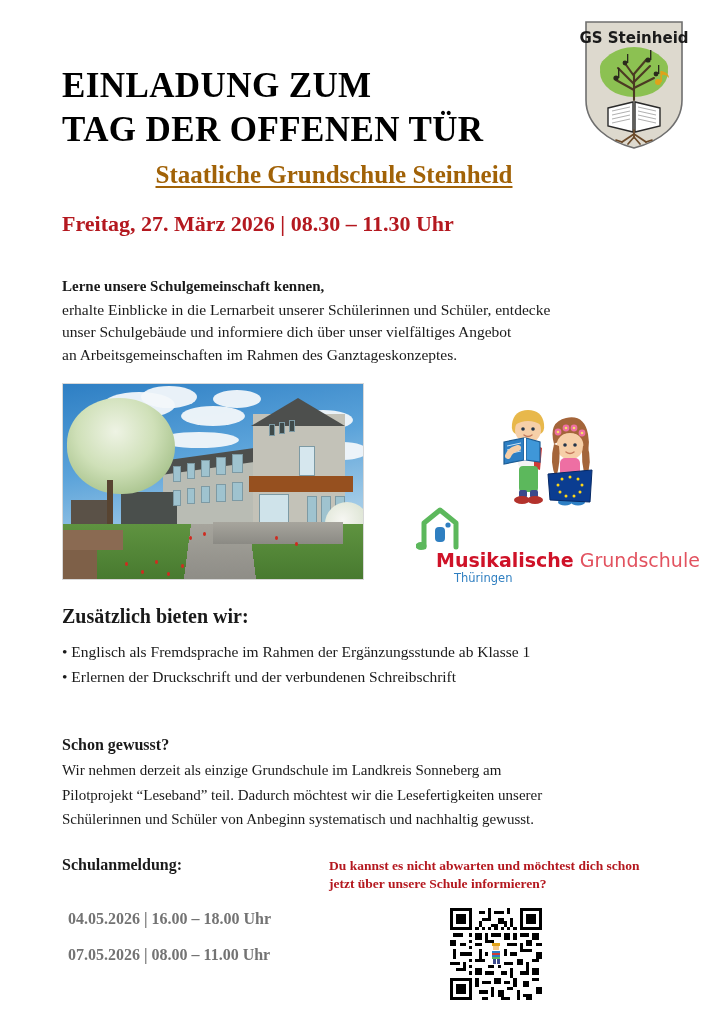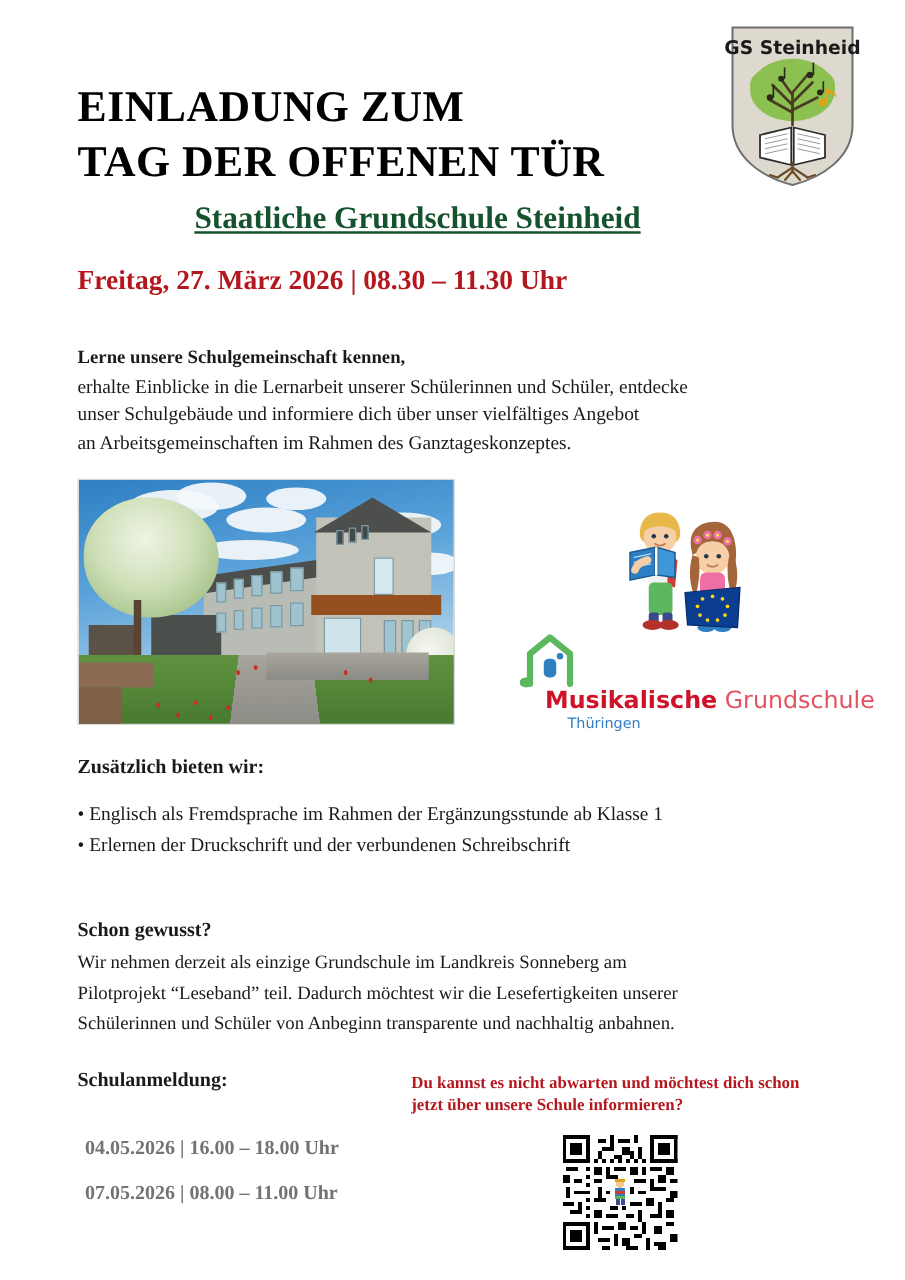--- a/index.html
+++ b/index.html
@@ -55,21 +55,21 @@
   
   .school-name {
     position: absolute;
     left: 0;
     top: 161px;
     width: 668px;
     text-align: center;
     font-family: "Liberation Serif", serif;
     font-weight: bold;
     font-size: 25px;
-    color: #14532d;
+    color: #a16207;
     text-decoration: underline;
     text-underline-offset: 3px;
   }
   .date-line {
     position: absolute;
     left: 62px;
     top: 211px;
     font-family: "Liberation Serif", serif;
     font-weight: bold;
     font-size: 22px;
@@ -192,21 +192,21 @@
     font-size: 11.5px;
     color: #2f7fc1;
   }
 
   
   .offer-heading {
     position: absolute;
     left: 62px;
     top: 605px;
     font-weight: bold;
-    font-size: 16px;
+    font-size: 20px;
   }
   .offer-list {
     position: absolute;
     left: 62px;
     top: 639px;
     width: 600px;
     font-size: 15.5px;
     line-height: 25px;
   }
   .offer-list .li { white-space: nowrap; display: block; }
@@ -505,21 +505,21 @@
   <div class="offer-heading">Zusätzlich bieten wir:</div>
   <div class="offer-list">
     <span class="li">• Englisch als Fremdsprache im Rahmen der Ergänzungsstunde ab Klasse 1</span>
     <span class="li">• Erlernen der Druckschrift und der verbundenen Schreibschrift</span>
   </div>
 
   <div class="know-heading">Schon gewusst?</div>
   <div class="know-body">
     <span class="body-line">Wir nehmen derzeit als einzige Grundschule im Landkreis Sonneberg am</span>
     <span class="body-line">Pilotprojekt “Leseband” teil. Dadurch möchtest wir die Lesefertigkeiten unserer</span>
-    <span class="body-line">Schülerinnen und Schüler von Anbeginn transparente und nachhaltig anbahnen.</span>
+    <span class="body-line">Schülerinnen und Schüler von Anbeginn systematisch und nachhaltig gewusst.</span>
   </div>
 
   <div class="reg-heading">Schulanmeldung:</div>
   <div class="reg-date d1">04.05.2026 | 16.00 – 18.00 Uhr</div>
   <div class="reg-date d2">07.05.2026 | 08.00 – 11.00 Uhr</div>
 
   <div class="cta">
     <span class="cta-line">Du kannst es nicht abwarten und möchtest dich schon</span>
     <span class="cta-line">jetzt über unsere Schule informieren?</span>
   </div>

